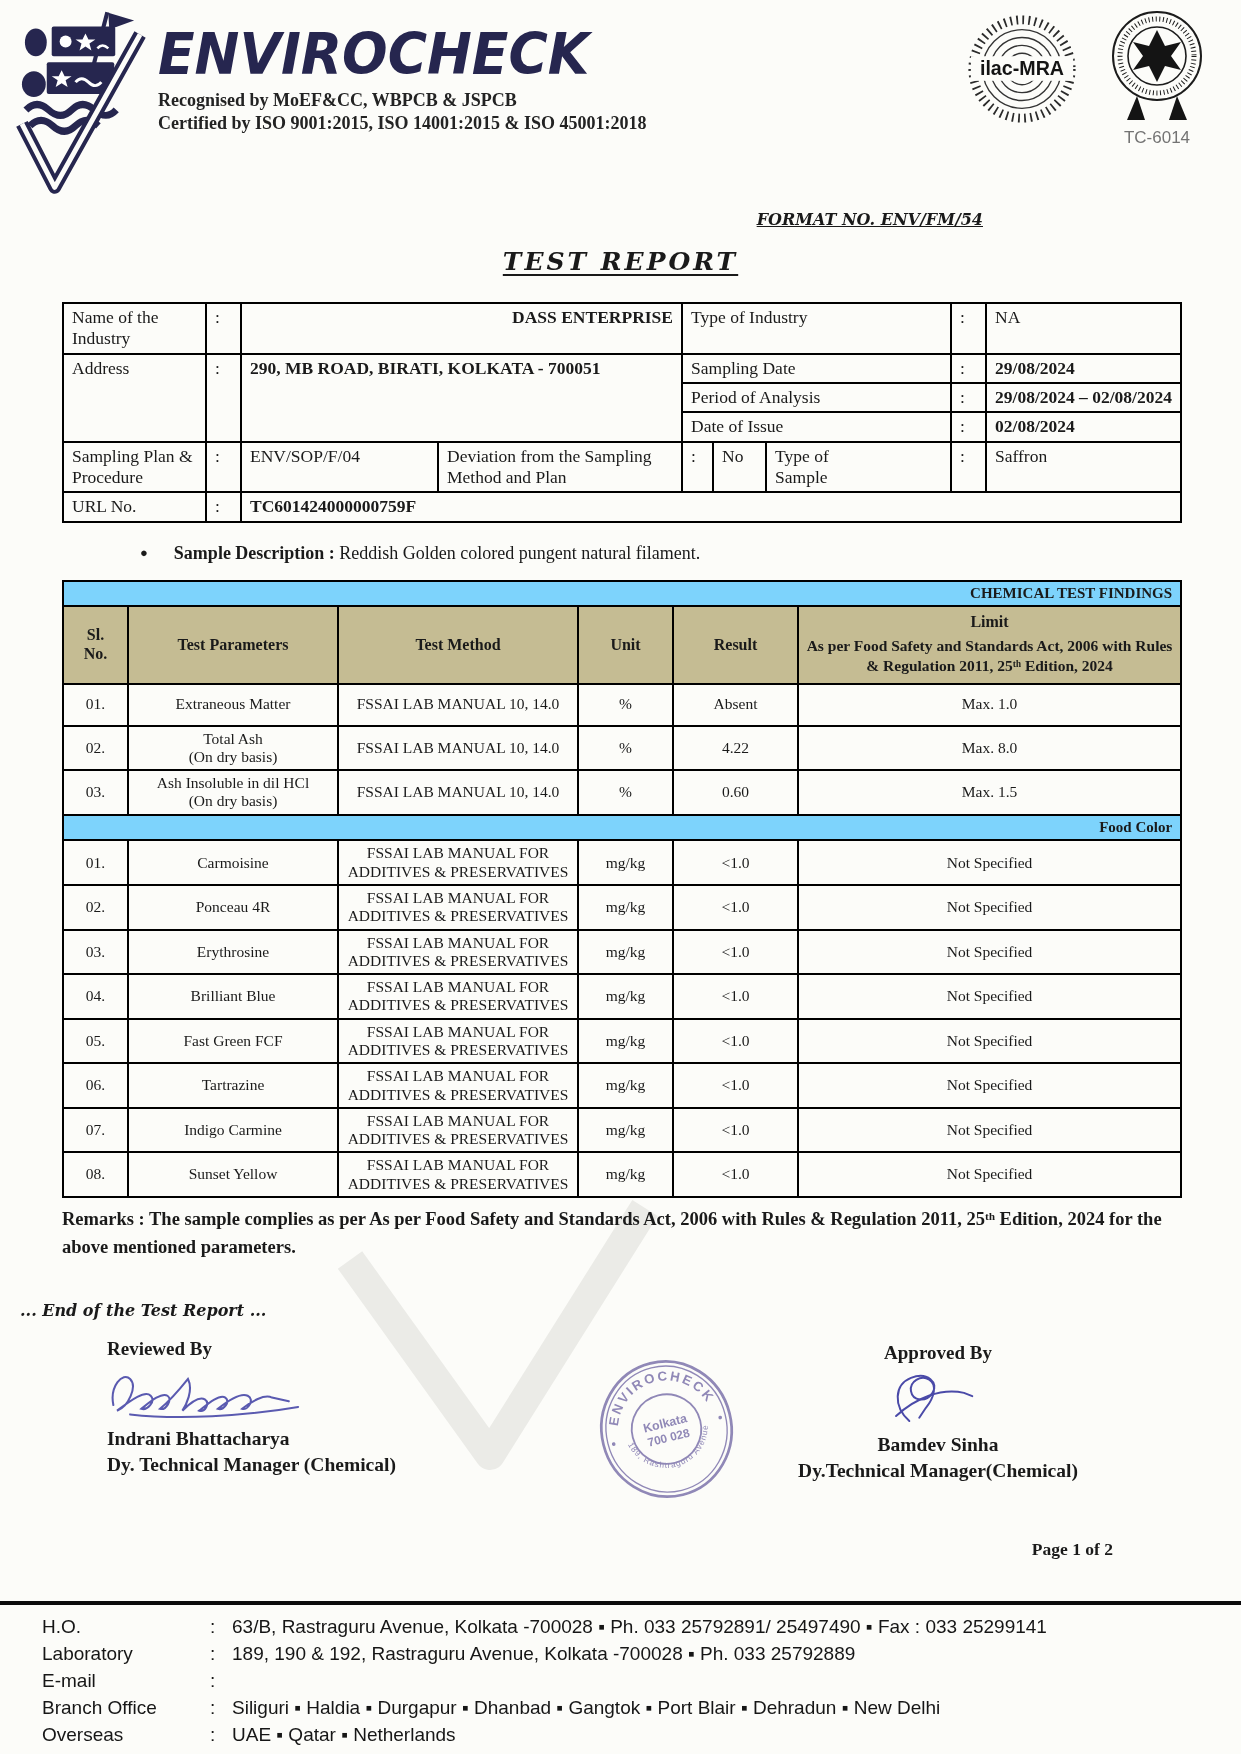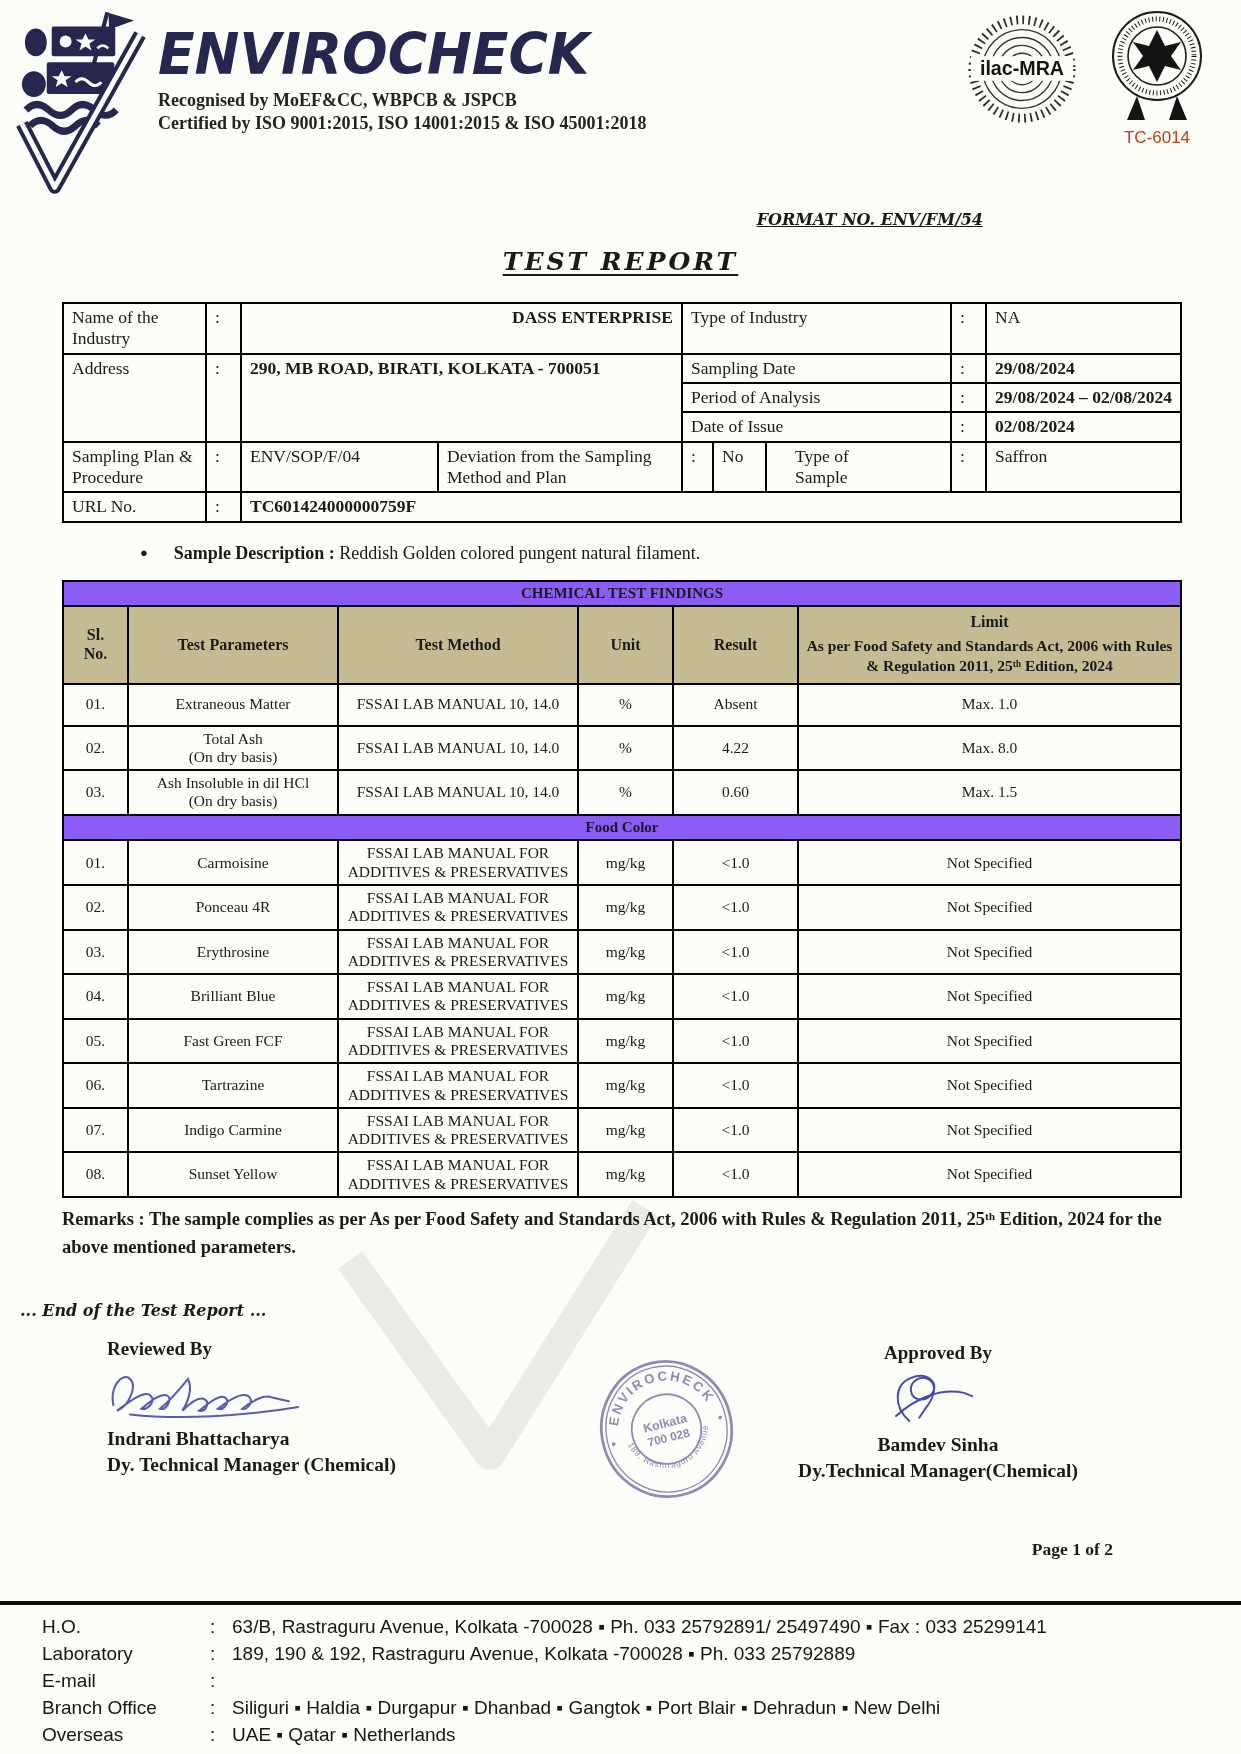--- a/index.html
+++ b/index.html
@@ -17,52 +17,52 @@
   .brand-block { position:absolute; left:158px; top:26px; }
   .brand {
     font-family:"DejaVu Sans", sans-serif; font-weight:bold; font-style:italic;
     font-size:57px; letter-spacing:0px; color:#26264f; transform:scaleX(.94);
     transform-origin:left; line-height:1;
   }
   .hdr-sub { font-size:18px; font-weight:bold; color:#232323; margin-top:6px; line-height:1.25; }
   .hdr-sub2 { font-size:18px; font-weight:bold; color:#232323; line-height:1.25; }
   .cert-logos { position:absolute; right:34px; top:10px; display:flex; gap:26px; align-items:flex-start; }
   .tc-wrap { text-align:center; }
-  .tc-label { font-family:"Liberation Sans", sans-serif; font-size:17px; color:#c2410c; margin-top:-2px; }
+  .tc-label { font-family:"Liberation Sans", sans-serif; font-size:17px; color:#737373; margin-top:-2px; }
 
   
   .format-line {
     margin-top:34px; text-align:right; padding-right:258px;
     font-family:"DejaVu Serif", serif; font-style:italic; font-weight:bold;
     font-size:16px; text-decoration:underline;
   }
   .report-title-wrap { text-align:center; margin-top:18px; }
   .report-title {
     display:inline-block; font-family:"DejaVu Serif", serif; font-style:italic; font-weight:bold;
     font-size:25px; letter-spacing:3px; text-decoration:underline; text-underline-offset:4px;
   }
 
   
   table { border-collapse:collapse; }
   .info-table { width:1118px; margin:26px auto 0 62px; table-layout:fixed;border-radius:25px; }
   .info-table td { border:2px solid #000; padding:3px 8px; font-size:17.5px; vertical-align:top; line-height:1.22; }
   .bold { font-weight:bold; }
   .small-caps-bold { font-weight:bold; font-size:16px;text-align:right; }
   .saffron-val { font-size:16px; }
-  .narrow-label span { display:inline-block; max-width:92px;margin-left:20px; }
+  .narrow-label span { display:inline-block; max-width:92px; }
 
   
   .sample-desc { margin:20px 0 0 140px; font-size:18px; }
   .sample-desc .bullet { font-size:13px; vertical-align:2px; padding-right:26px; }
 
   
   .findings { width:1118px; margin:16px auto 0 62px; table-layout:fixed; }
   .findings td { border:2px solid #000; padding:3px 6px; font-size:15.5px; text-align:center; vertical-align:middle; line-height:1.18; }
   .findings .band td {
-    background:#8b5cf6; text-align:center; font-weight:bold; font-size:15px; padding:3px 8px;
+    background:#7dd3fc; text-align:right; font-weight:bold; font-size:15px; padding:3px 8px;
     border:2px solid #000;
   }
   .findings .head td { background:#c5bc93; font-weight:bold; font-size:16px; padding:6px 6px; }
   .findings .head .sl-head { white-space:pre-line; }
   .limit-title { font-weight:bold; margin-bottom:4px; }
   .limit-sub { font-weight:bold; font-size:15.5px; line-height:1.3; }
   .param-note:empty { display:none; }
   .findings .body-row td { height:34px; }
 
   

